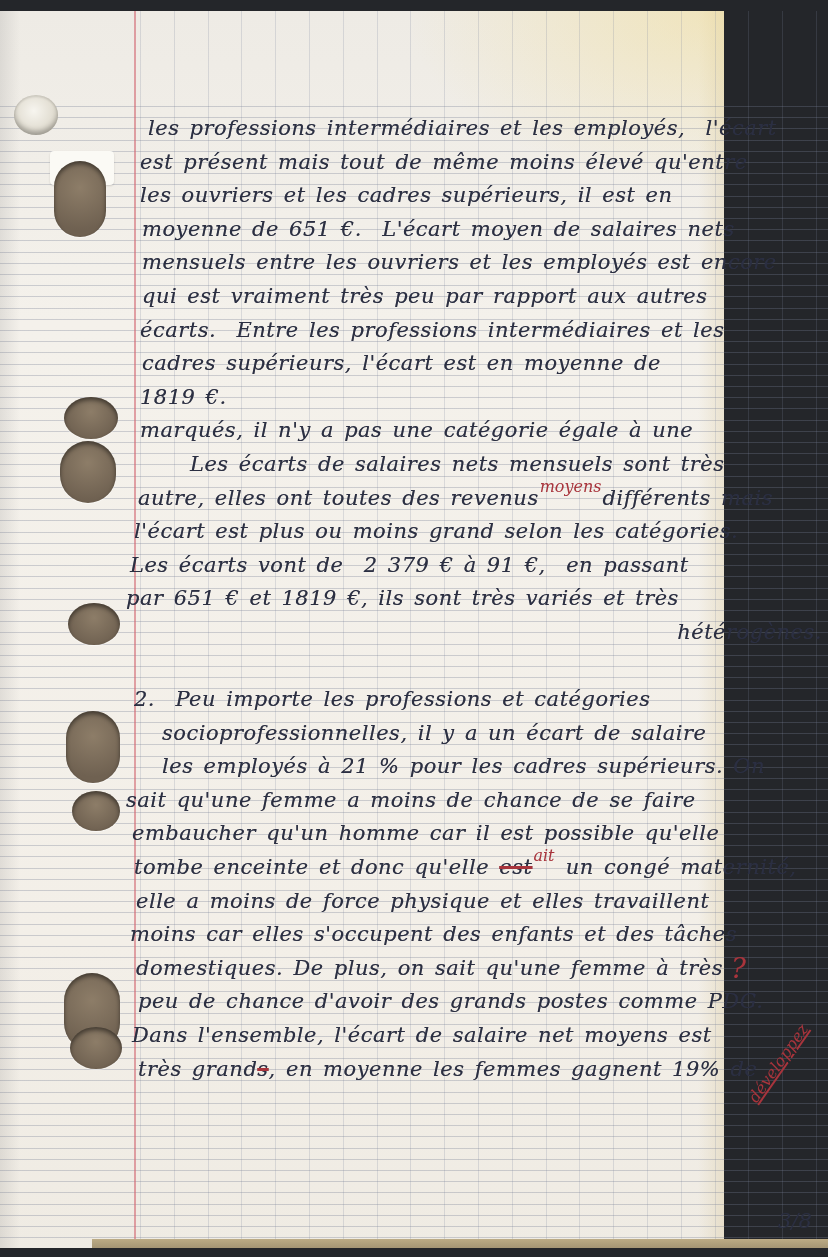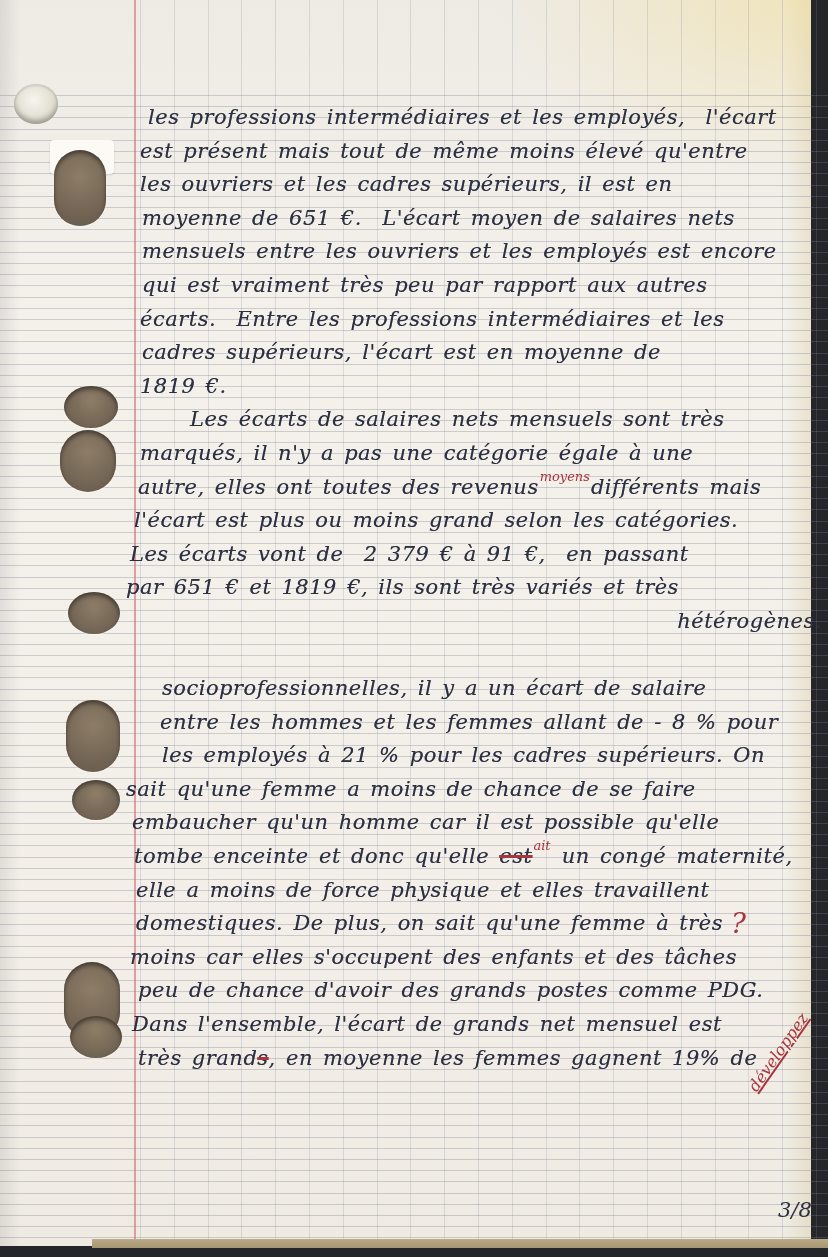--- a/index.html
+++ b/index.html
@@ -3,21 +3,21 @@
 <meta charset="utf-8">
 <style>
   html,body{margin:0;padding:0;}
   body{
     width:828px;height:1257px;position:relative;overflow:hidden;
     background:#24262a;
     font-family:"DejaVu Serif", serif;
   }
   
   .paper{
-    position:absolute;left:0;top:0;width:811px;height:1246px;
+    position:absolute;left:0;top:11px;width:724px;height:1246px;
     background:
       radial-gradient(ellipse 430px 250px at 98% 0%, rgba(242,222,150,0.50), rgba(242,222,150,0) 70%),
       linear-gradient(to left, rgba(190,160,80,0.18), rgba(0,0,0,0) 26px),
       linear-gradient(to right, rgba(80,80,85,0.12), rgba(0,0,0,0) 20px),
       linear-gradient(180deg, #eeebe5 0%, #f4f1eb 25%, #f3efe8 75%, #efebe3 100%);
   }
   
   .hlines{
     position:absolute;left:0;top:95px;width:828px;height:1146px;
     background:repeating-linear-gradient(to bottom,
@@ -54,21 +54,21 @@
   .handwriting{
     position:absolute;left:146px;top:101px;width:676px;
     color:#2b2f42;
     font:italic 21px/33.6px "DejaVu Serif", serif;
     letter-spacing:0.5px;word-spacing:3px;
     text-shadow:0 0 0.5px rgba(43,47,66,0.55);
   }
   .line{height:33.6px;white-space:pre;}
   .seg{color:inherit;}
   .seg.sup-red{
-    color:#a8343c;font-size:13px;font-style:italic;
+    color:#a8343c;font-size:16px;font-style:italic;
     position:relative;top:-13px;letter-spacing:0;word-spacing:0;
     text-shadow:none;margin:0 1px;
   }
   .seg.struck{
     text-decoration:line-through;
     text-decoration-color:#a8343c;
     text-decoration-thickness:2.5px;
   }
   .seg.strike-letter{
     text-decoration:line-through;
@@ -127,39 +127,39 @@
   <div class="handwriting">
       <div class="line" style="margin-left: 2px;"><span class="seg">les professions intermédiaires et les employés,  l'écart</span></div>
       <div class="line" style="margin-left: -6px;"><span class="seg">est présent mais tout de même moins élevé qu'entre</span></div>
       <div class="line" style="margin-left: -6px;"><span class="seg">les ouvriers et les cadres supérieurs, il est en</span></div>
       <div class="line" style="margin-left: -4px;"><span class="seg">moyenne de 651 €.  L'écart moyen de salaires nets</span></div>
       <div class="line" style="margin-left: -4px;"><span class="seg">mensuels entre les ouvriers et les employés est encore</span></div>
       <div class="line" style="margin-left: -4px;"><span class="seg">qui est vraiment très peu par rapport aux autres</span></div>
       <div class="line" style="margin-left: -6px;"><span class="seg">écarts.  Entre les professions intermédiaires et les</span></div>
       <div class="line" style="margin-left: -4px;"><span class="seg">cadres supérieurs, l'écart est en moyenne de</span></div>
       <div class="line" style="margin-left: -6px;"><span class="seg">1819 €.</span></div>
+      <div class="line" style="margin-left: -6px;"><span class="seg">marqués, il n'y a pas une catégorie égale à une</span></div>
       <div class="line" style="margin-left: 44px;"><span class="seg">Les écarts de salaires nets mensuels sont très</span></div>
-      <div class="line" style="margin-left: -6px;"><span class="seg">marqués, il n'y a pas une catégorie égale à une</span></div>
       <div class="line" style="margin-left: -8px;"><span class="seg">autre, elles ont toutes des revenus</span><span class="seg sup-red">moyens</span><span class="seg">différents mais</span></div>
       <div class="line" style="margin-left: -12px;"><span class="seg">l'écart est plus ou moins grand selon les catégories.</span></div>
       <div class="line" style="margin-left: -16px;"><span class="seg">Les écarts vont de  2 379 € à 91 €,  en passant</span></div>
       <div class="line" style="margin-left: -20px;"><span class="seg">par 651 € et 1819 €, ils sont très variés et très</span></div>
       <div class="line" style="margin-left: -12px; text-align: right;"><span class="seg">hétérogènes.</span></div>
       <div class="line"></div>
+      <div class="line" style="margin-left: -12px;"><span class="seg">2.  Peu importe les professions et catégories</span></div>
       <div class="line" style="margin-left: 16px;"><span class="seg">socioprofessionnelles, il y a un écart de salaire</span></div>
-      <div class="line" style="margin-left: 14px;"><span class="seg">entre les hommes et les femmes allant de - 8 % pour</span></div>
       <div class="line" style="margin-left: 16px;"><span class="seg">les employés à 21 % pour les cadres supérieurs. On</span></div>
       <div class="line" style="margin-left: -20px;"><span class="seg">sait qu'une femme a moins de chance de se faire</span></div>
       <div class="line" style="margin-left: -14px;"><span class="seg">embaucher qu'un homme car il est possible qu'elle</span></div>
       <div class="line" style="margin-left: -12px;"><span class="seg">tombe enceinte et donc qu'elle </span><span class="seg struck">est</span><span class="seg sup-red">ait</span><span class="seg"> un congé maternité,</span></div>
       <div class="line" style="margin-left: -10px;"><span class="seg">elle a moins de force physique et elles travaillent</span></div>
+      <div class="line" style="margin-left: -16px;"><span class="seg">moins car elles s'occupent des enfants et des tâches</span></div>
       <div class="line" style="margin-left: -10px;"><span class="seg">domestiques. De plus, on sait qu'une femme à très</span><span class="seg red-mark">?</span></div>
-      <div class="line" style="margin-left: -16px;"><span class="seg">moins car elles s'occupent des enfants et des tâches</span></div>
       <div class="line" style="margin-left: -8px;"><span class="seg">peu de chance d'avoir des grands postes comme PDG.</span></div>
-      <div class="line" style="margin-left: -14px;"><span class="seg">Dans l'ensemble, l'écart de grands net mensuel est</span></div>
+      <div class="line" style="margin-left: -14px;"><span class="seg">Dans l'ensemble, l'écart de salaire net moyens est</span></div>
       <div class="line" style="margin-left: -8px;"><span class="seg">très grand</span><span class="seg strike-letter">s</span><span class="seg">, en moyenne les femmes gagnent 19% de</span></div>
     </div>
 
   <div class="margin-note">développez</div>
 
   <div class="page-number">3/8</div>
 </div>
 
 <div class="edge-tan"></div>
 <div class="edge-dark"></div>

